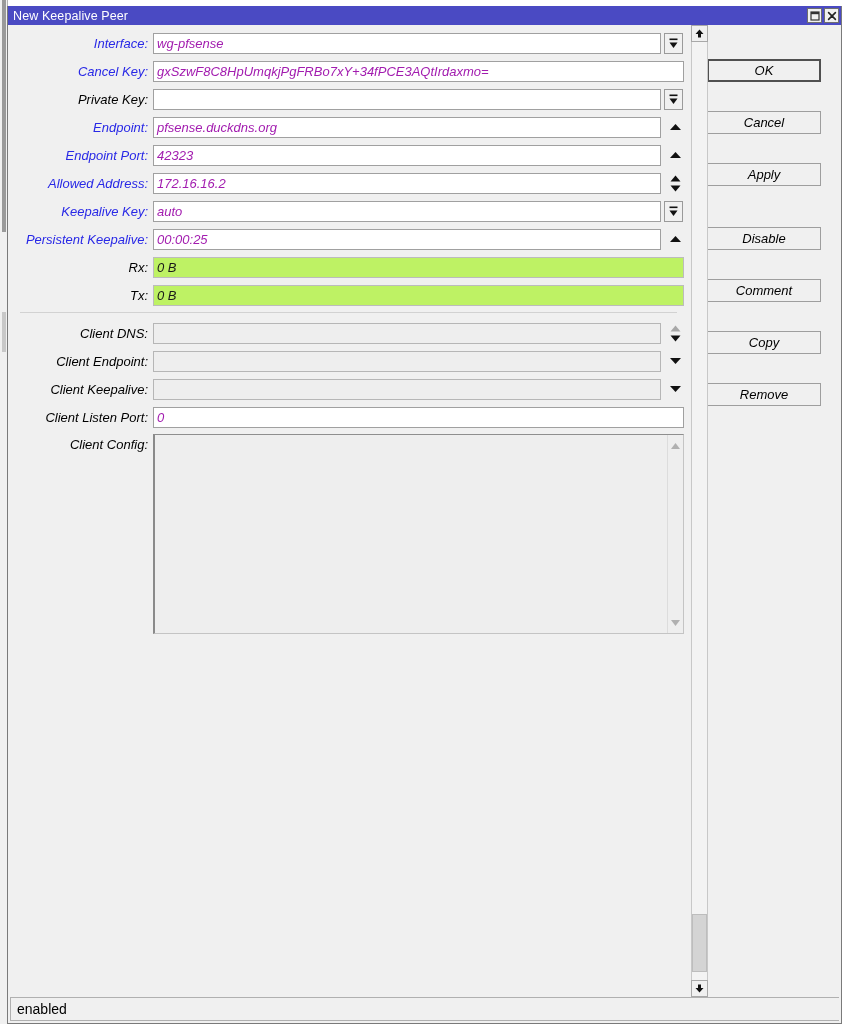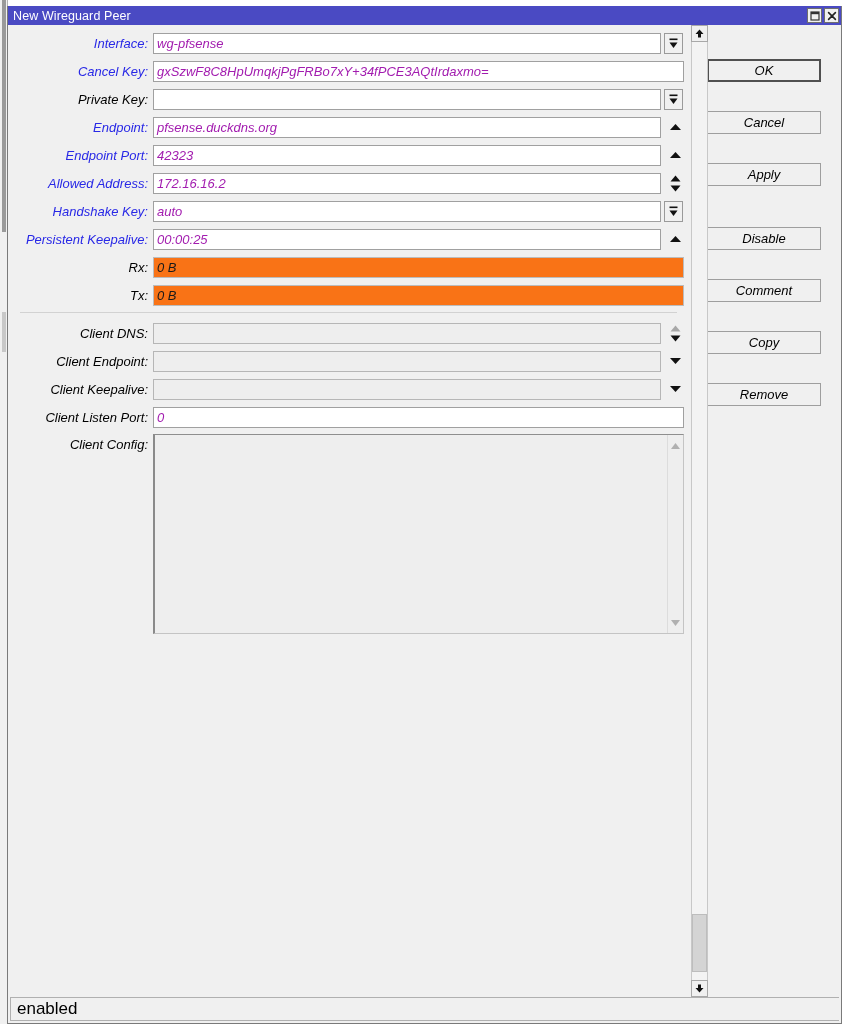--- a/index.html
+++ b/index.html
@@ -107,21 +107,21 @@
     background: #ffffff;
     border: 1px solid #a0a0a0;
     display: flex; align-items: center;
     padding: 0 3px;
     font-size: 13px;
     color: #a21caf;
     overflow: hidden;
     white-space: nowrap;
   }
   .field.ro {
-    background: #f97316;
+    background: #bef264;
     border-color: #bcbcbc;
     color: #1a1a1a;
   }
   .field.empty-ro {
     background: #eeeeee;
     border: 1px solid #b6b6b6;
   }
 
   
   .w-main   { width: 508px; }   
@@ -230,37 +230,37 @@
 
   
   #statusbar {
     height: 24px; min-height: 24px;
     margin: 0 2px 2px 2px;
     background: #f0f0f0;
     border: 1px solid #b0b0b0;
     border-right: none;
     display: flex; align-items: center;
     padding-left: 6px;
-    font-size: 17px;
+    font-size: 14px;
     color: #000;
   }
 </style>
 </head>
 <body>
 
 <div id="desktop">
   <div id="bg-strip-left"></div>
   <div id="bg-strip-dark"></div>
   <div id="bg-strip-dark2"></div>
 </div>
 
 <div id="window">
 
   <div id="titlebar">
-    <span id="title-text">New Wireguard Peer</span>
+    <span id="title-text">New Keepalive Peer</span>
     <div id="win-buttons">
       <div class="win-btn">
         <svg width="10" height="10" viewBox="0 0 10 10">
           <rect x="1" y="1" width="8" height="8" fill="none" stroke="#333" stroke-width="1.2"></rect>
           <rect x="1" y="1" width="8" height="2.2" fill="#333"></rect>
         </svg>
       </div>
       <div class="win-btn">
         <svg width="10" height="10" viewBox="0 0 10 10">
           <path d="M1.6 1.6 L8.4 8.4 M8.4 1.6 L1.6 8.4" stroke="#222" stroke-width="1.6" stroke-linecap="round"></path>
@@ -326,21 +326,21 @@
         <div class="arrows">
           <svg width="13" height="17" viewBox="0 0 13 17">
             <path d="M6.5 0.5 L11.5 6.5 H1.5 Z" fill="#111"></path>
             <path d="M6.5 16.5 L11.5 10.5 H1.5 Z" fill="#111"></path>
           </svg>
         </div>
       </div>
 
 
       <div class="row">
-        <div class="lbl">Handshake Key:</div>
+        <div class="lbl">Keepalive Key:</div>
         <div class="field w-main">auto</div>
         <div class="dd-btn">
           <svg width="11" height="13" viewBox="0 0 11 13">
             <rect x="1.5" y="1.5" width="8" height="1.6" fill="#111"></rect>
             <path d="M1.5 5.4 H9.5 L5.5 11 Z" fill="#111"></path>
           </svg>
         </div>
       </div>
 
       <div class="row">

